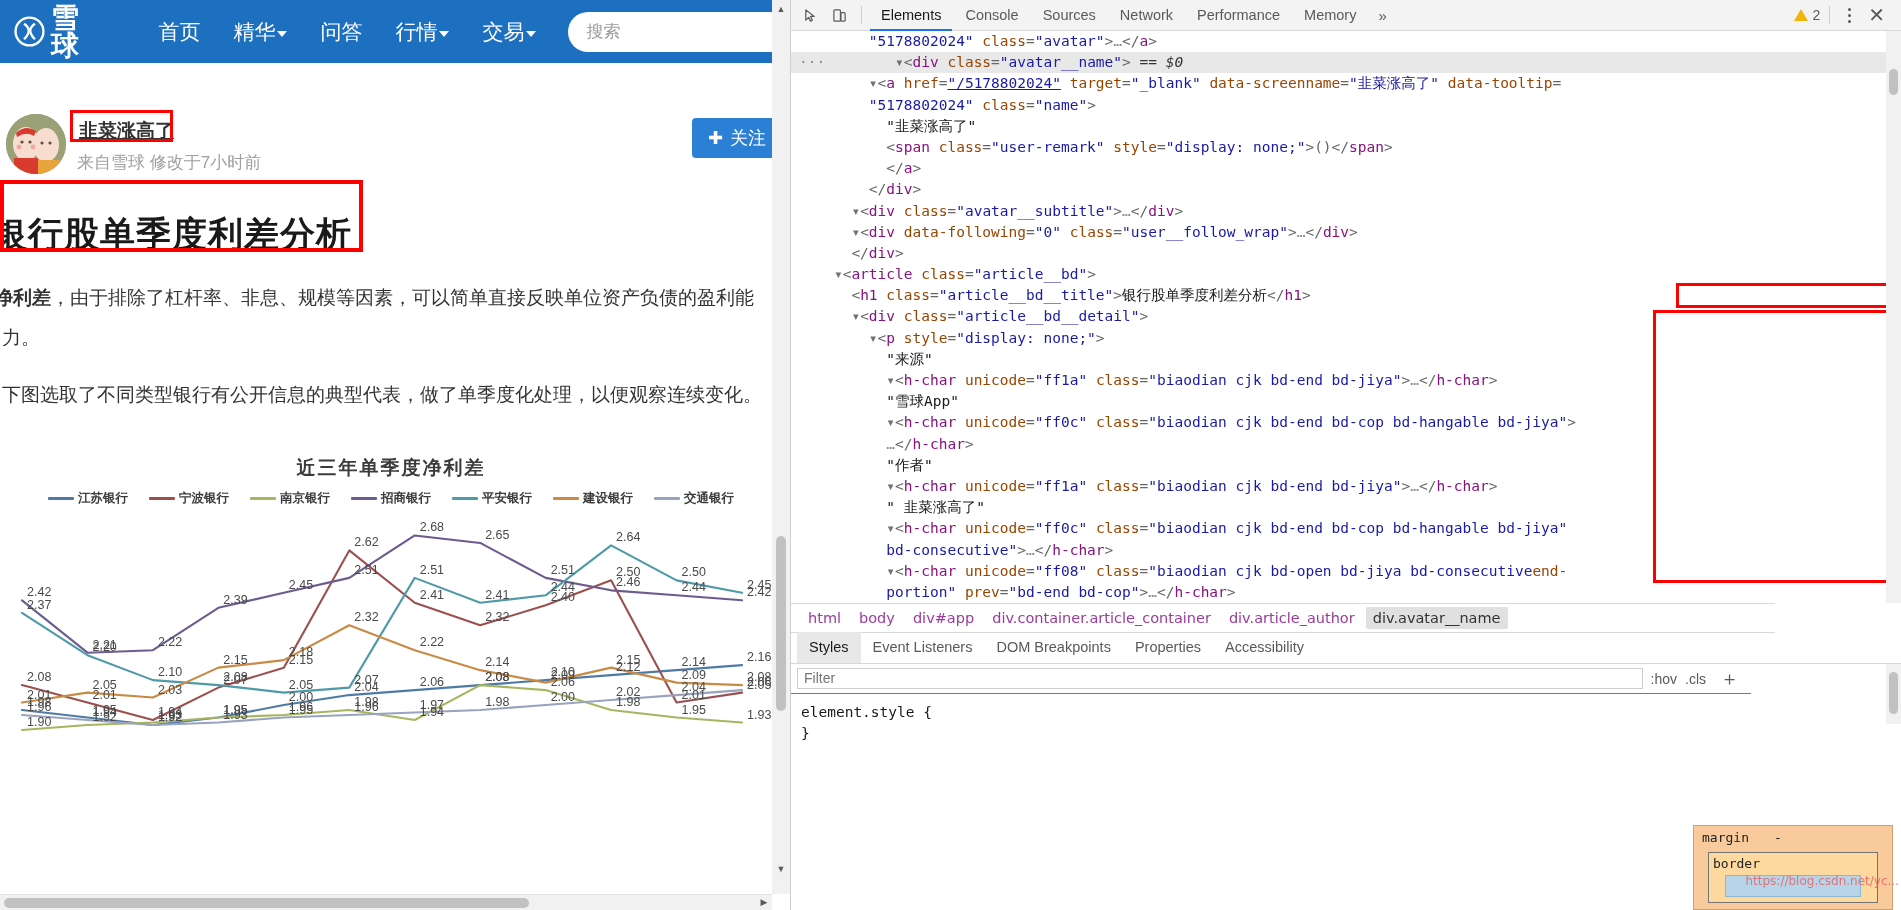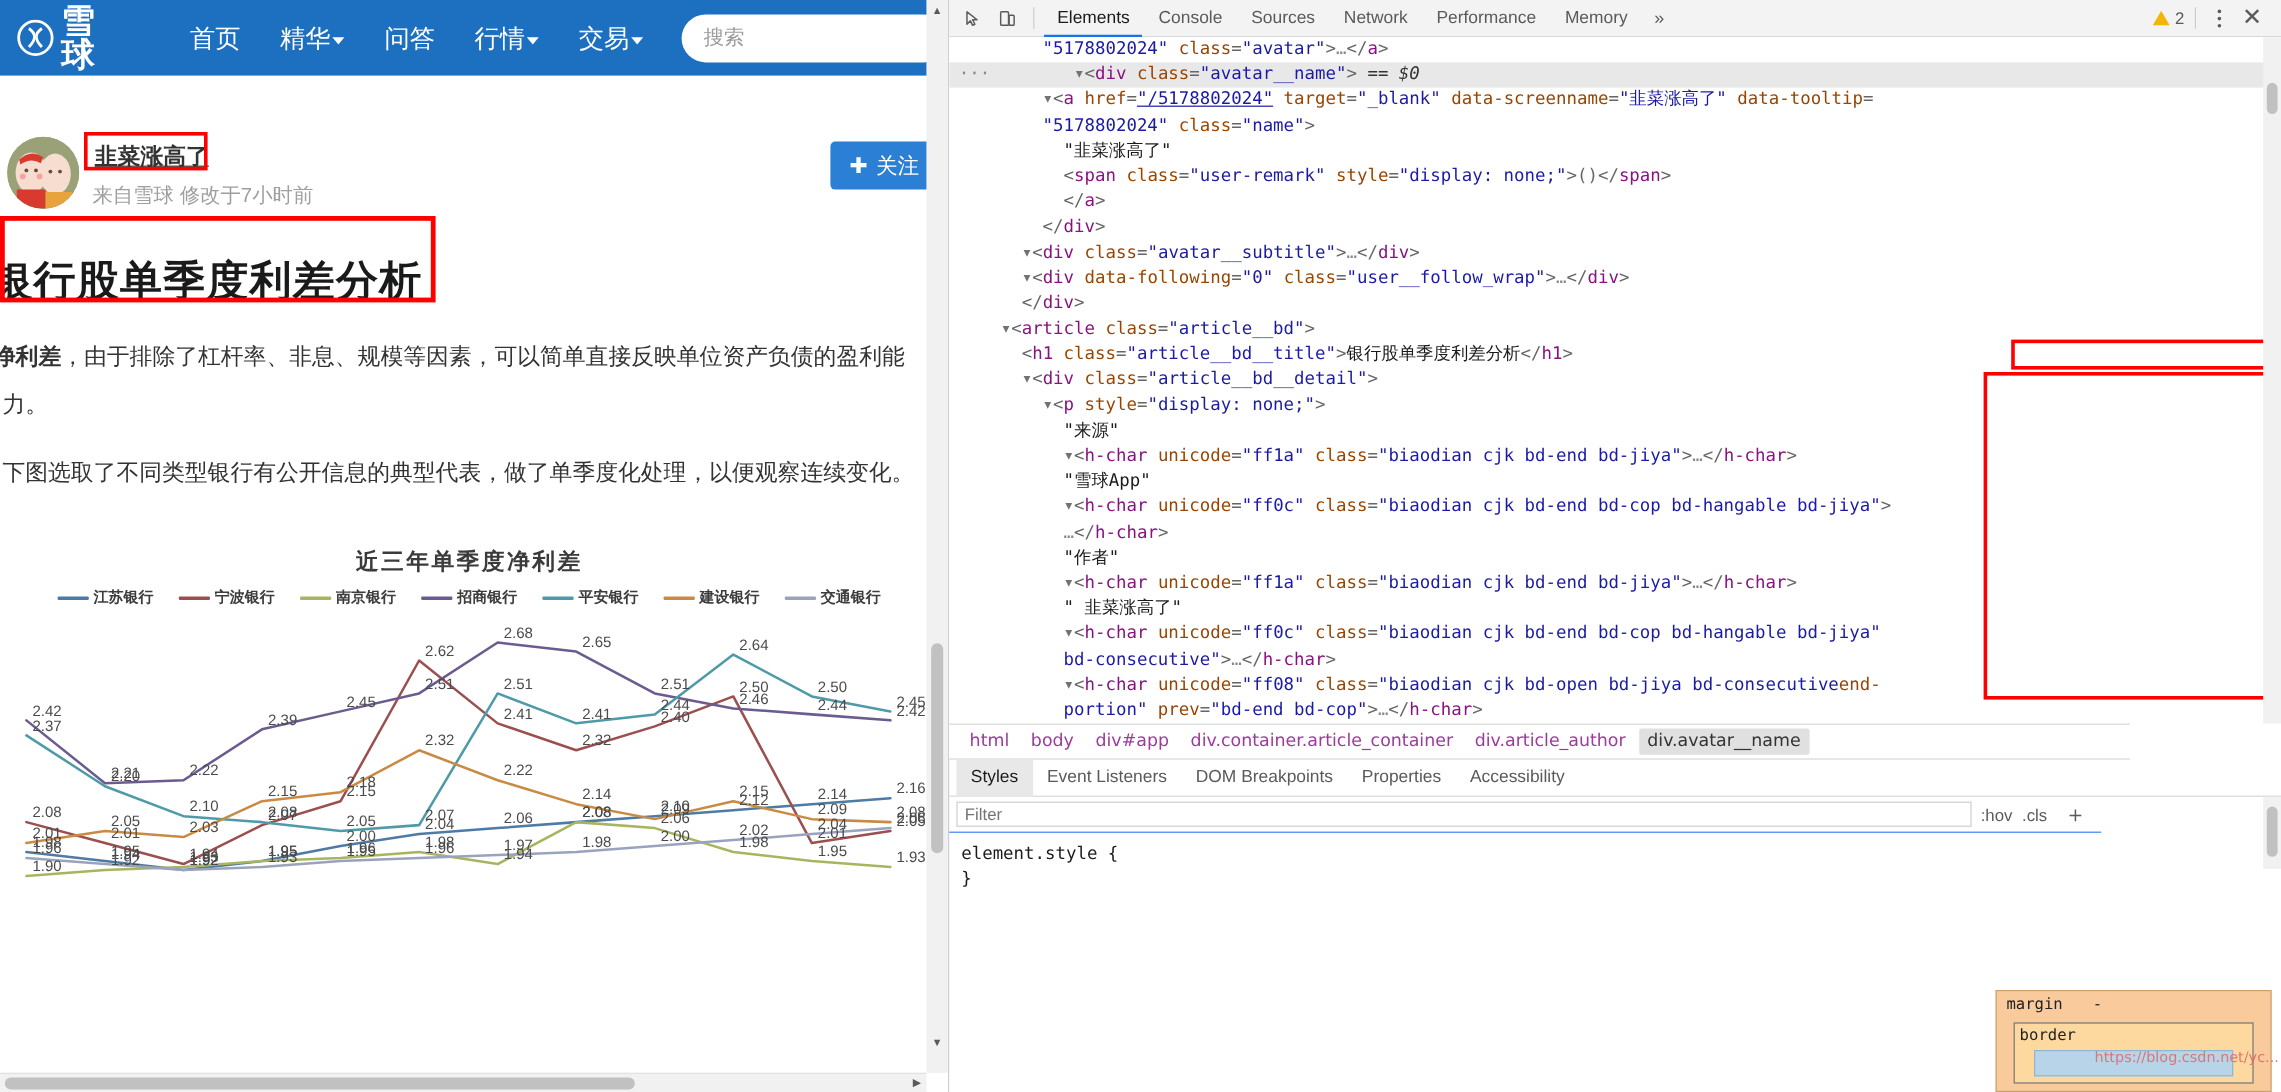--- a/index.html
+++ b/index.html
@@ -149,21 +149,21 @@
     border-top:1px solid #d8d8d8; border-bottom:1px solid #d8d8d8; background:#fff;
     display:flex; align-items:center; padding-left:10px; gap:4px;
     font-family:"DejaVu Sans", sans-serif; font-size:14.5px; color:#9c3b9c;
   }
   .crumb { padding:3px 7px; border-radius:2px; cursor:pointer; white-space:nowrap; }
   .crumb.active { background:#e0e0e0; color:#333; }
 
   
   .style-tabs {
     position:absolute; top:633px; left:0; width:1111px; height:31px;
-    border-bottom:1px solid #d8d8d8; display:flex; align-items:center; padding-left:6px;
+    border-bottom:1px solid #d8d8d8; display:flex; align-items:flex-end; padding-left:6px;
     font-size:14.5px;
   }
   .style-tab { padding:0 12px; height:31px; line-height:31px; color:#5a5a5a; cursor:pointer; white-space:nowrap; }
   .style-tab.active { color:#1a1a1a; background:#e8e8e8; }
 
   .filter-row {
     position:absolute; top:664px; left:0; width:960px; height:30px;
     border-bottom:1px solid #3b82f6; display:flex; align-items:center; padding:0 6px; gap:8px;
   }
   .filter-input {
@@ -176,21 +176,21 @@
   .style-body {
     position:absolute; top:694px; left:0; width:932px; height:216px;
     font-family:"DejaVu Sans Mono", monospace; font-size:14.5px; color:#1a1a1a;
     padding:8px 0 0 10px; line-height:21px;
   }
   .styles-scroll-track { position:absolute; right:0; top:664px; width:15px; height:60px; background:#f1f1f1; }
   .styles-scroll-thumb { position:absolute; right:3px; top:672px; width:9px; height:42px; background:#c1c1c1; border-radius:5px; }
 
   
   .boxmodel {
-    position:absolute; right:8px; bottom:0px; width:230px; height:85px;
+    position:absolute; right:8px; bottom:0px; width:200px; height:85px;
     background:#f9cb9c; border:1px solid #c9a36f;
   }
   .bm-label { position:absolute; font-size:13px; font-family:"DejaVu Sans Mono", monospace; color:#222; }
   .bm-margin-lbl { left:8px; top:4px; }
   .bm-dash { left:80px; top:4px; }
   .bm-border { position:absolute; left:14px; top:26px; right:14px; bottom:6px; background:#fdd9a0; border:1px solid #737373; }
   .bm-border-lbl { left:4px; top:3px; }
   .bm-inner { position:absolute; left:16px; top:22px; right:16px; bottom:5px; background:#b8d4e8; border:1px solid #8fb6d4; }
   .watermark {
     position:absolute; right:2px; bottom:22px; font-size:12px; color:#e06666;

